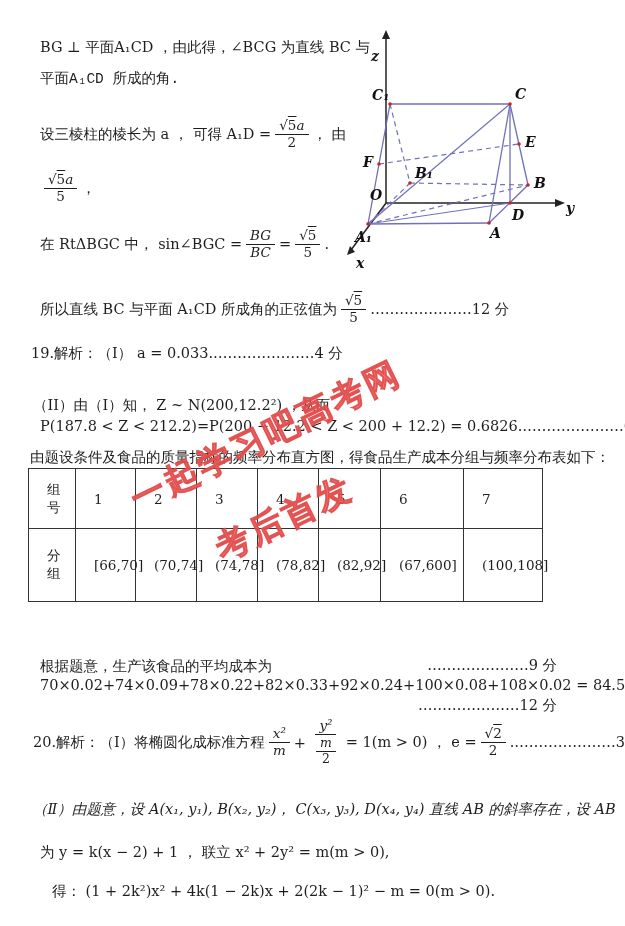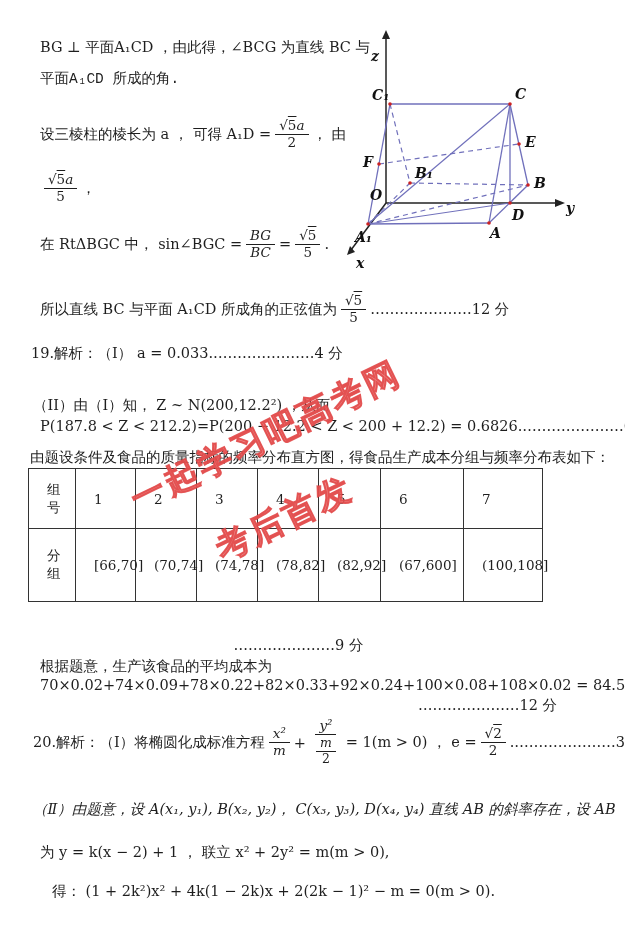--- a/index.html
+++ b/index.html
@@ -181,21 +181,21 @@
     <td>(70,74]</td>
     <td>(74,78]</td>
     <td>(78,82]</td>
     <td>(82,92]</td>
     <td>(67,600]</td>
     <td>(100,108]</td>
   </tr>
 </tbody>
   </table>
 
-<div class="abs score" style="left:40px;top:636px;width:517px;text-align:center;">…………………9 分</div>
+<div class="abs score" style="left:40px;top:656px;width:517px;">…………………9 分</div>
 <div class="abs line" style="left:40px;top:657px;">根据题意，生产该食品的平均成本为</div>
 <div class="abs line" style="left:40px;top:676px;">70×0.02+74×0.09+78×0.22+82×0.33+92×0.24+100×0.08+108×0.02 = 84.52.</div>
 <div class="abs score" style="left:40px;top:696px;width:517px;">…………………12 分</div>
 
 <div class="abs mline" style="left:33px;top:718px;">
   <span>20.解析：（Ⅰ）将椭圆化成标准方程</span>
   <span class="frac">
     <span class="num math">x²</span>
     <span class="den math">m</span>
   </span>

